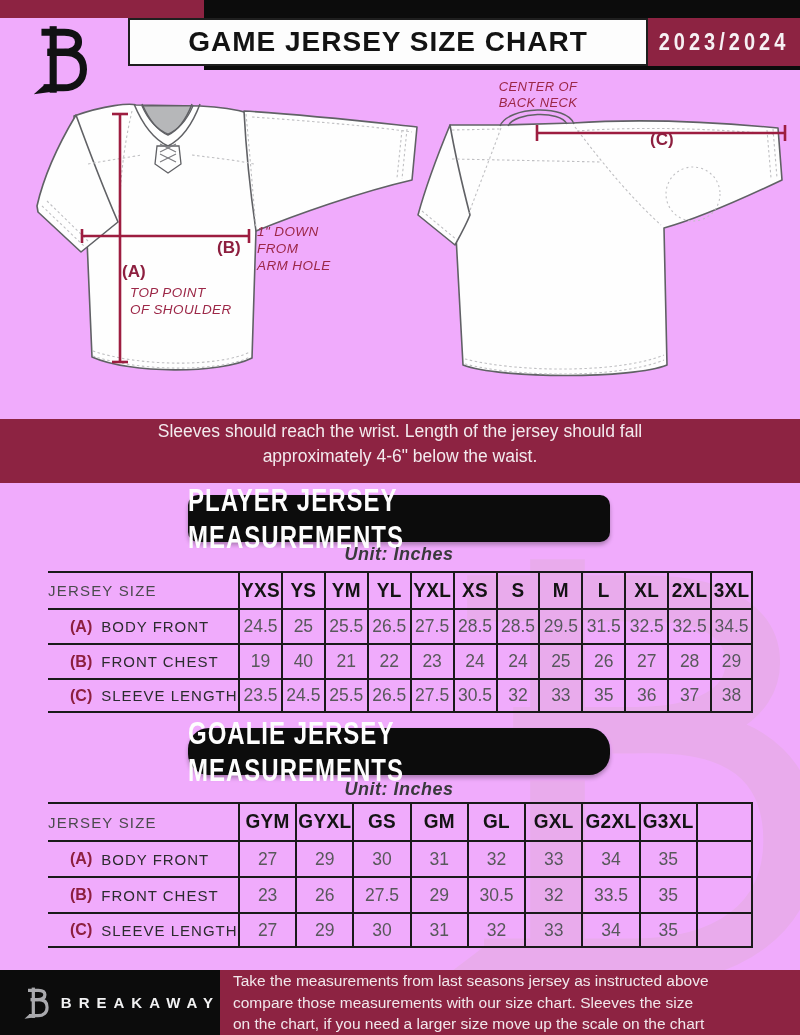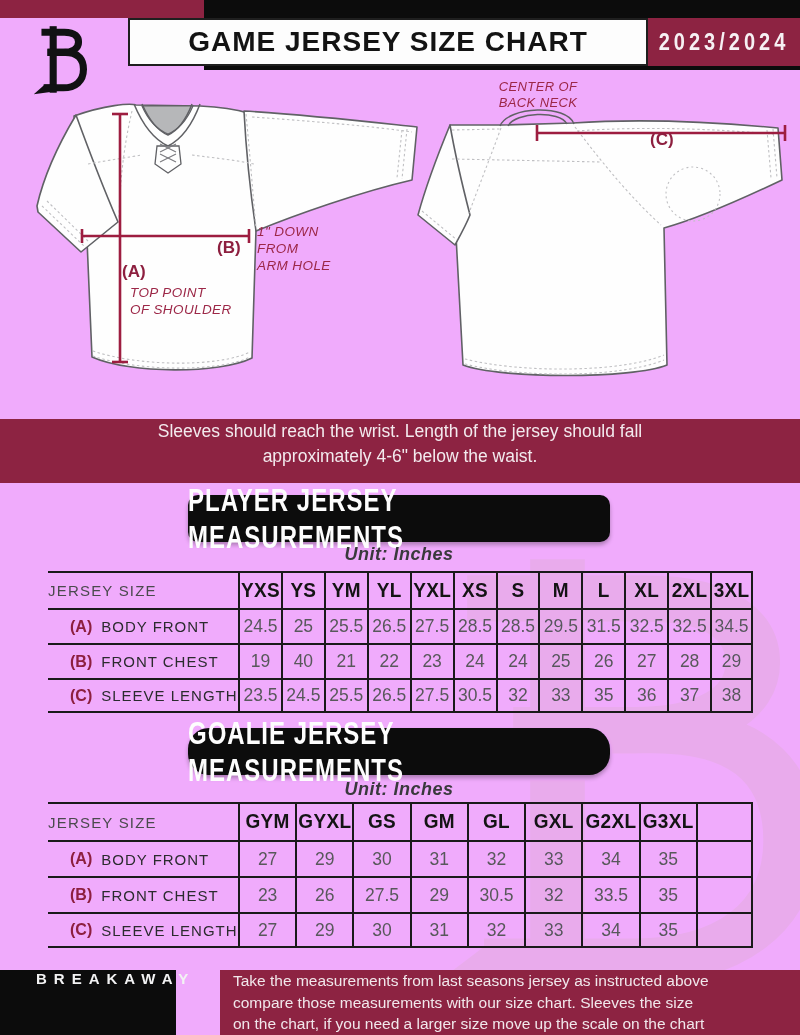--- a/index.html
+++ b/index.html
@@ -71,21 +71,21 @@
   .st-rowheader{font-size:15px;color:#4a4a4d;letter-spacing:1.2px;}
   .st-sizecell span{font-size:19px;font-weight:bold;color:#141414;letter-spacing:.3px;transform:scaleY(1.05);}
   .st-valcell span{font-size:17.5px;color:#58585b;}
   .st-labelcell{justify-content:flex-start;padding-left:22px;}
   .st-labelcell.centered{padding-left:0;}
   .st-key{color:#8d1f3f;font-weight:bold;font-size:16px;margin-right:9px;}
   .st-lab{color:#2b2b2e;font-size:15px;letter-spacing:1px;text-align:center;}
   
   .watermark{position:absolute;left:400px;top:545px;width:420px;height:470px;color:#e9e9ec;mix-blend-mode:darken;z-index:4;pointer-events:none;}
   
-  .footer-black{position:absolute;left:0;top:970px;width:176px;height:65px;background:#0c0c0c;z-index:6;display:flex;}
+  .footer-black{position:absolute;left:0;top:970px;width:220px;height:65px;background:#0c0c0c;z-index:6;display:flex;align-items:center;}
   .footer-maroon{position:absolute;left:220px;top:970px;width:580px;height:65px;background:#8d2342;z-index:6;display:flex;align-items:center;}
   .footer-logo{margin-left:24px;color:#a9a9ad;}
   .brand-word{color:#f2f2f3;font-weight:bold;font-size:15px;letter-spacing:7px;margin-left:12px;}
   .footer-note{color:#f1e7eb;font-size:15.5px;line-height:1.4;margin-left:13px;white-space:pre-line;}
   svg{display:block;}
 </style>
 </head>
 <body>
 
 <div class="page">

